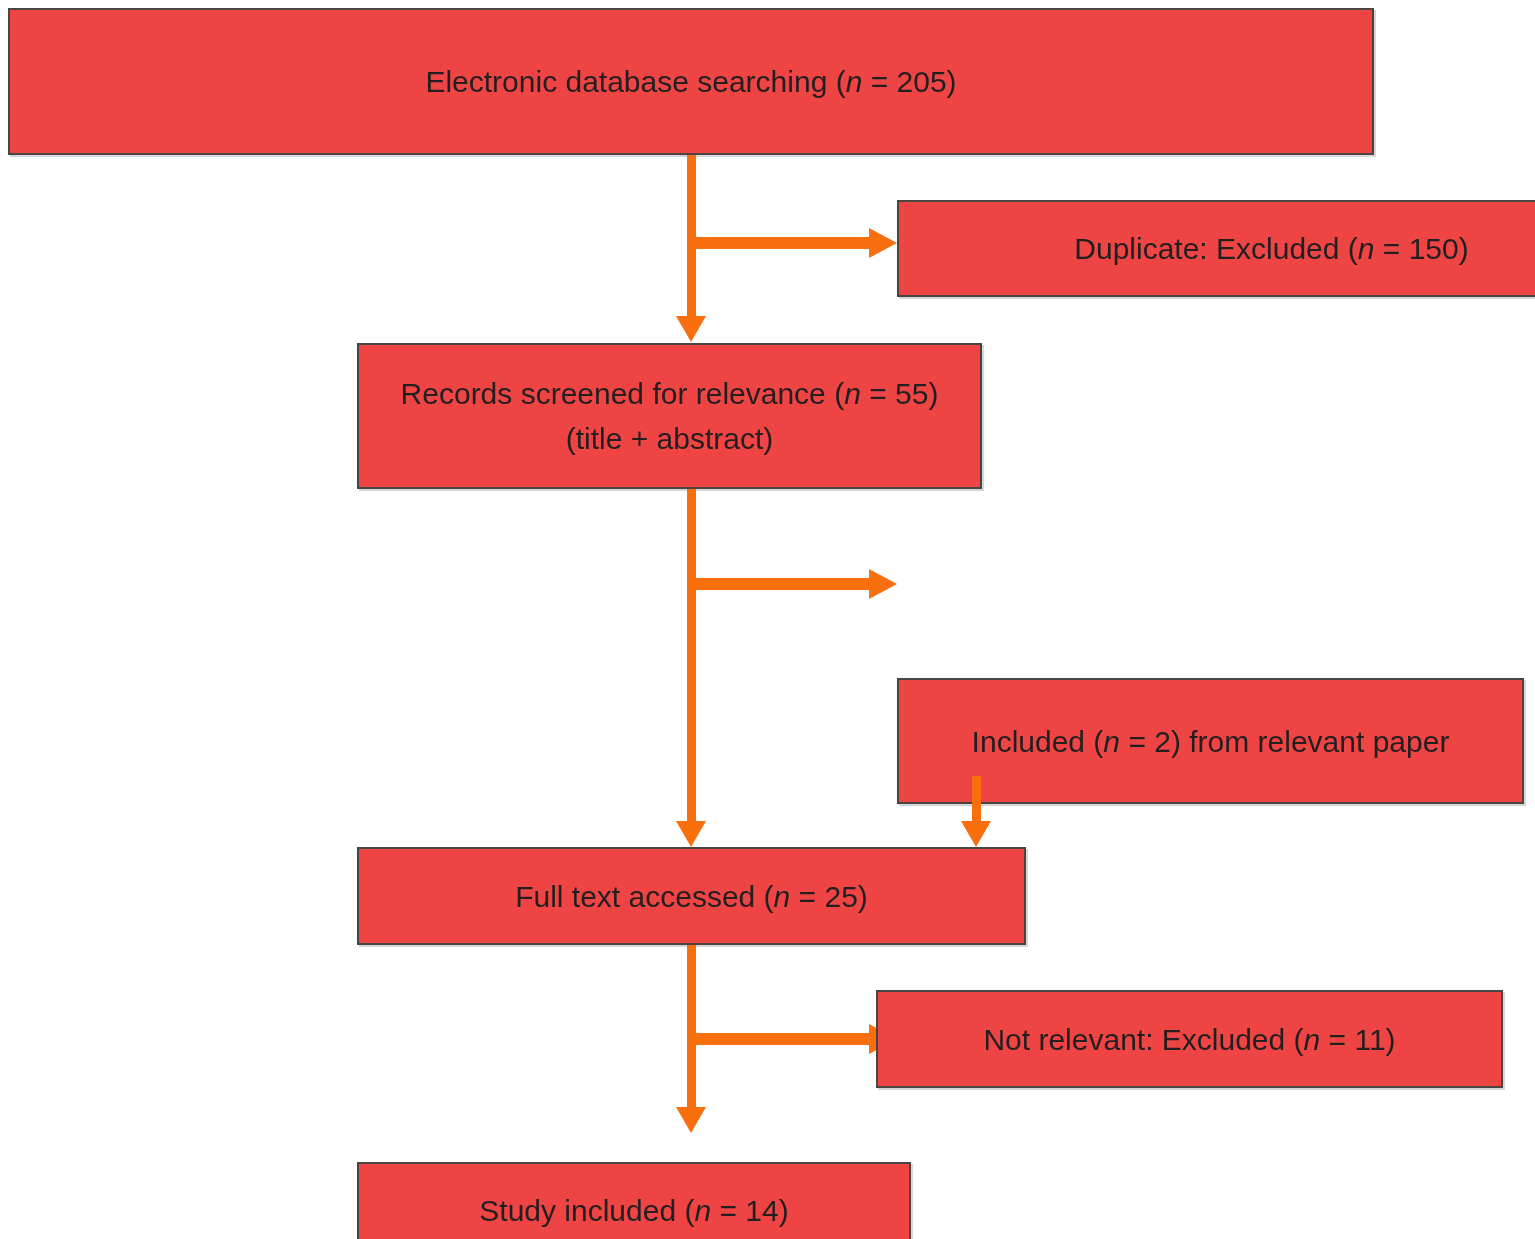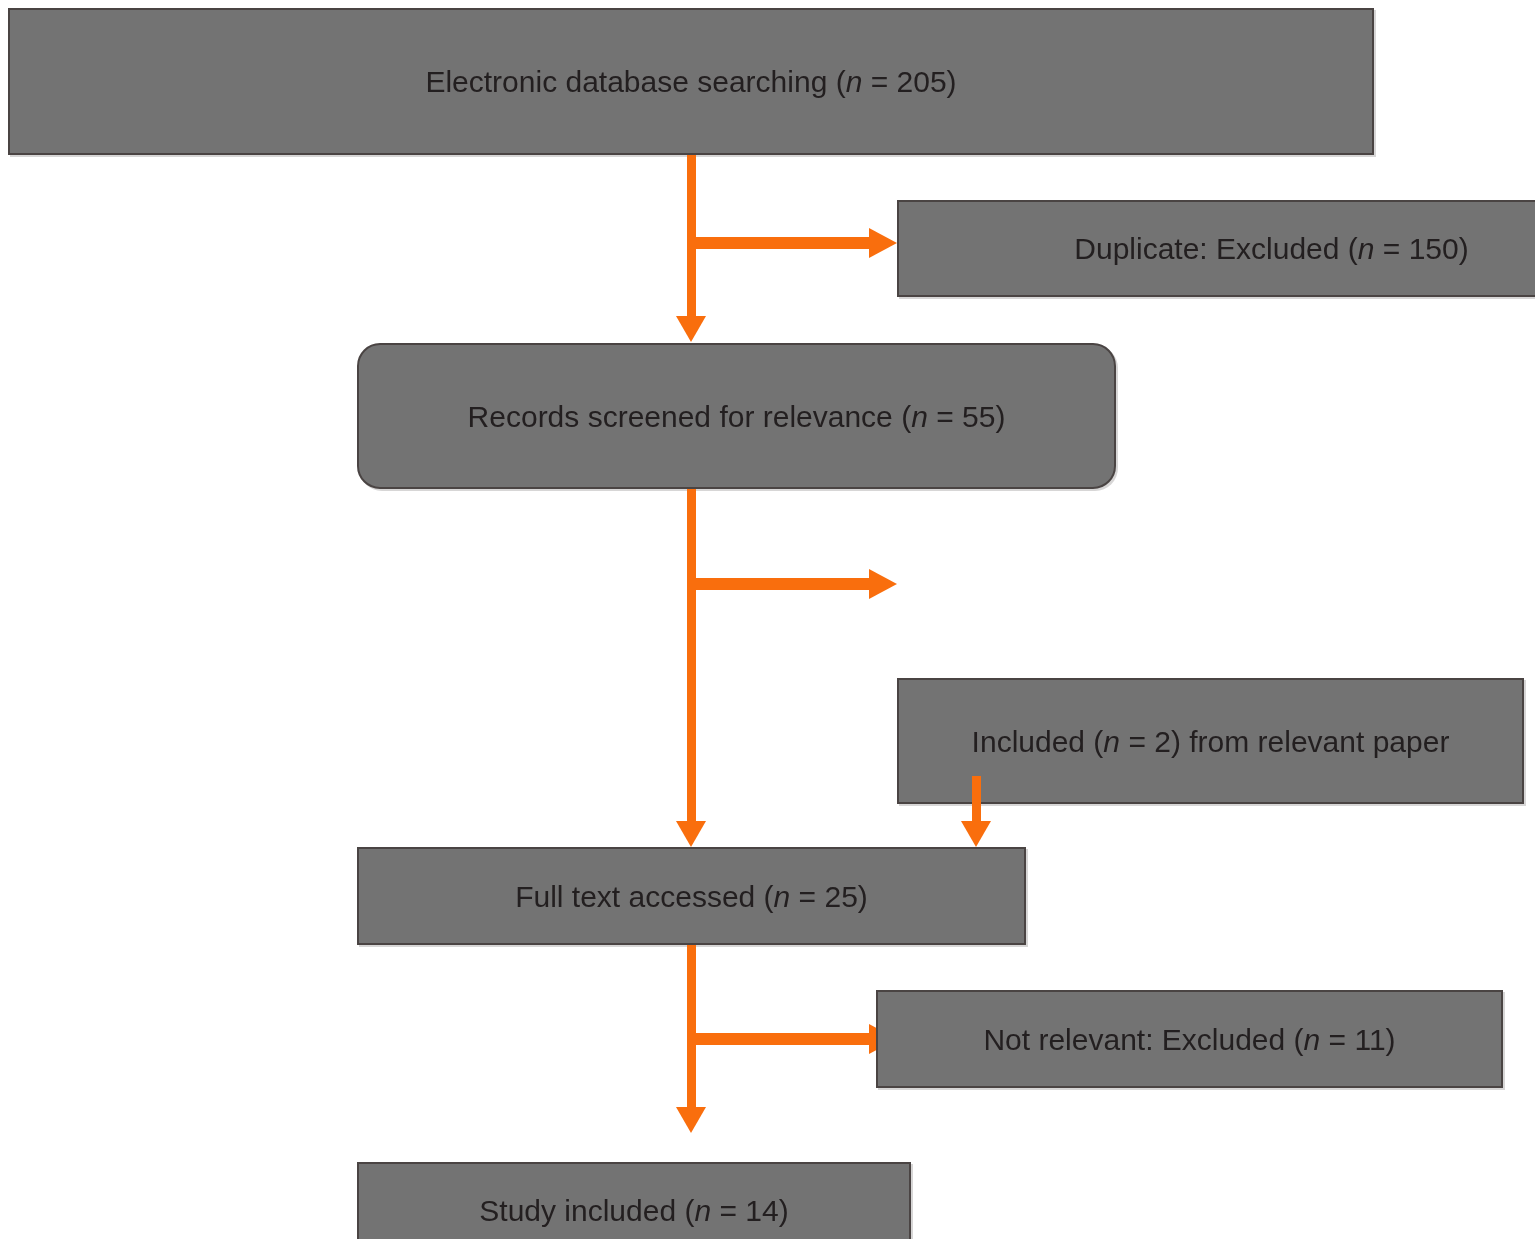--- a/index.html
+++ b/index.html
@@ -12,21 +12,21 @@
     width: 1535px;
     height: 1239px;
     background: var(--background, #ffffff);
     font-family: "Liberation Sans", "DejaVu Sans", sans-serif;
     color: var(--text, #231f20);
     overflow: hidden;
   }
   .box {
     position: absolute;
     box-sizing: border-box;
-    background: #737373;
+    background: #ef4444;
     border: 2px solid var(--box_border, #4a4443);
     box-shadow: 2px 2px 0 rgba(74, 68, 67, 0.22);
     display: flex;
     flex-direction: column;
     align-items: center;
     justify-content: center;
     text-align: center;
     font-size: 30px;
     line-height: 45px;
     padding: 4px 10px;
@@ -52,21 +52,21 @@
   .head-right {
     position: absolute;
     width: 0; height: 0;
     border-top: 15px solid transparent;
     border-bottom: 15px solid transparent;
     border-left: 28px solid var(--arrow, #f96e0d);
   }
 
   
   .box-search   { left: 8px;   top: 8px;    width: 1366px; height: 147px; }
-  .box-screened { left: 357px; top: 343px;  width: 759px;  height: 146px; border-radius: 23px; }
+  .box-screened { left: 357px; top: 343px;  width: 625px;  height: 146px; }
   .box-fulltext { left: 357px; top: 847px;  width: 669px;  height: 98px;  }
   .box-study    { left: 357px; top: 1162px; width: 554px;  height: 97px;  }
 
   
   .box-duplicate { left: 897px; top: 200px; width: 749px; height: 97px; }
   .box-notrel1   { left: 897px; top: 535px; width: 627px; height: 97px; }
   .box-included  { left: 897px; top: 678px; width: 627px; height: 126px; }
   .box-notrel2   { left: 876px; top: 990px; width: 627px; height: 98px; }
 
   
@@ -102,20 +102,21 @@
   <div class="head-down seg1-head"></div>
   <div class="hline branch1"></div>
   <div class="head-right branch1-head"></div>
 
   <div class="box box-duplicate">
     <div><span>Duplicate: Excluded (</span><i>n</i><span> = 150)</span></div>
   </div>
 
   <div class="box box-screened">
     <div><span>Records screened for relevance (</span><i>n</i><span> = 55)</span></div>
+    <div>(title + abstract)</div>
   </div>
 
   <div class="vline seg2"></div>
   <div class="head-down seg2-head"></div>
   <div class="hline branch2"></div>
   <div class="head-right branch2-head"></div>
 
 
   <div class="box box-included">
     <div><span>Included (</span><i>n</i><span> = 2) from relevant paper</span></div>

